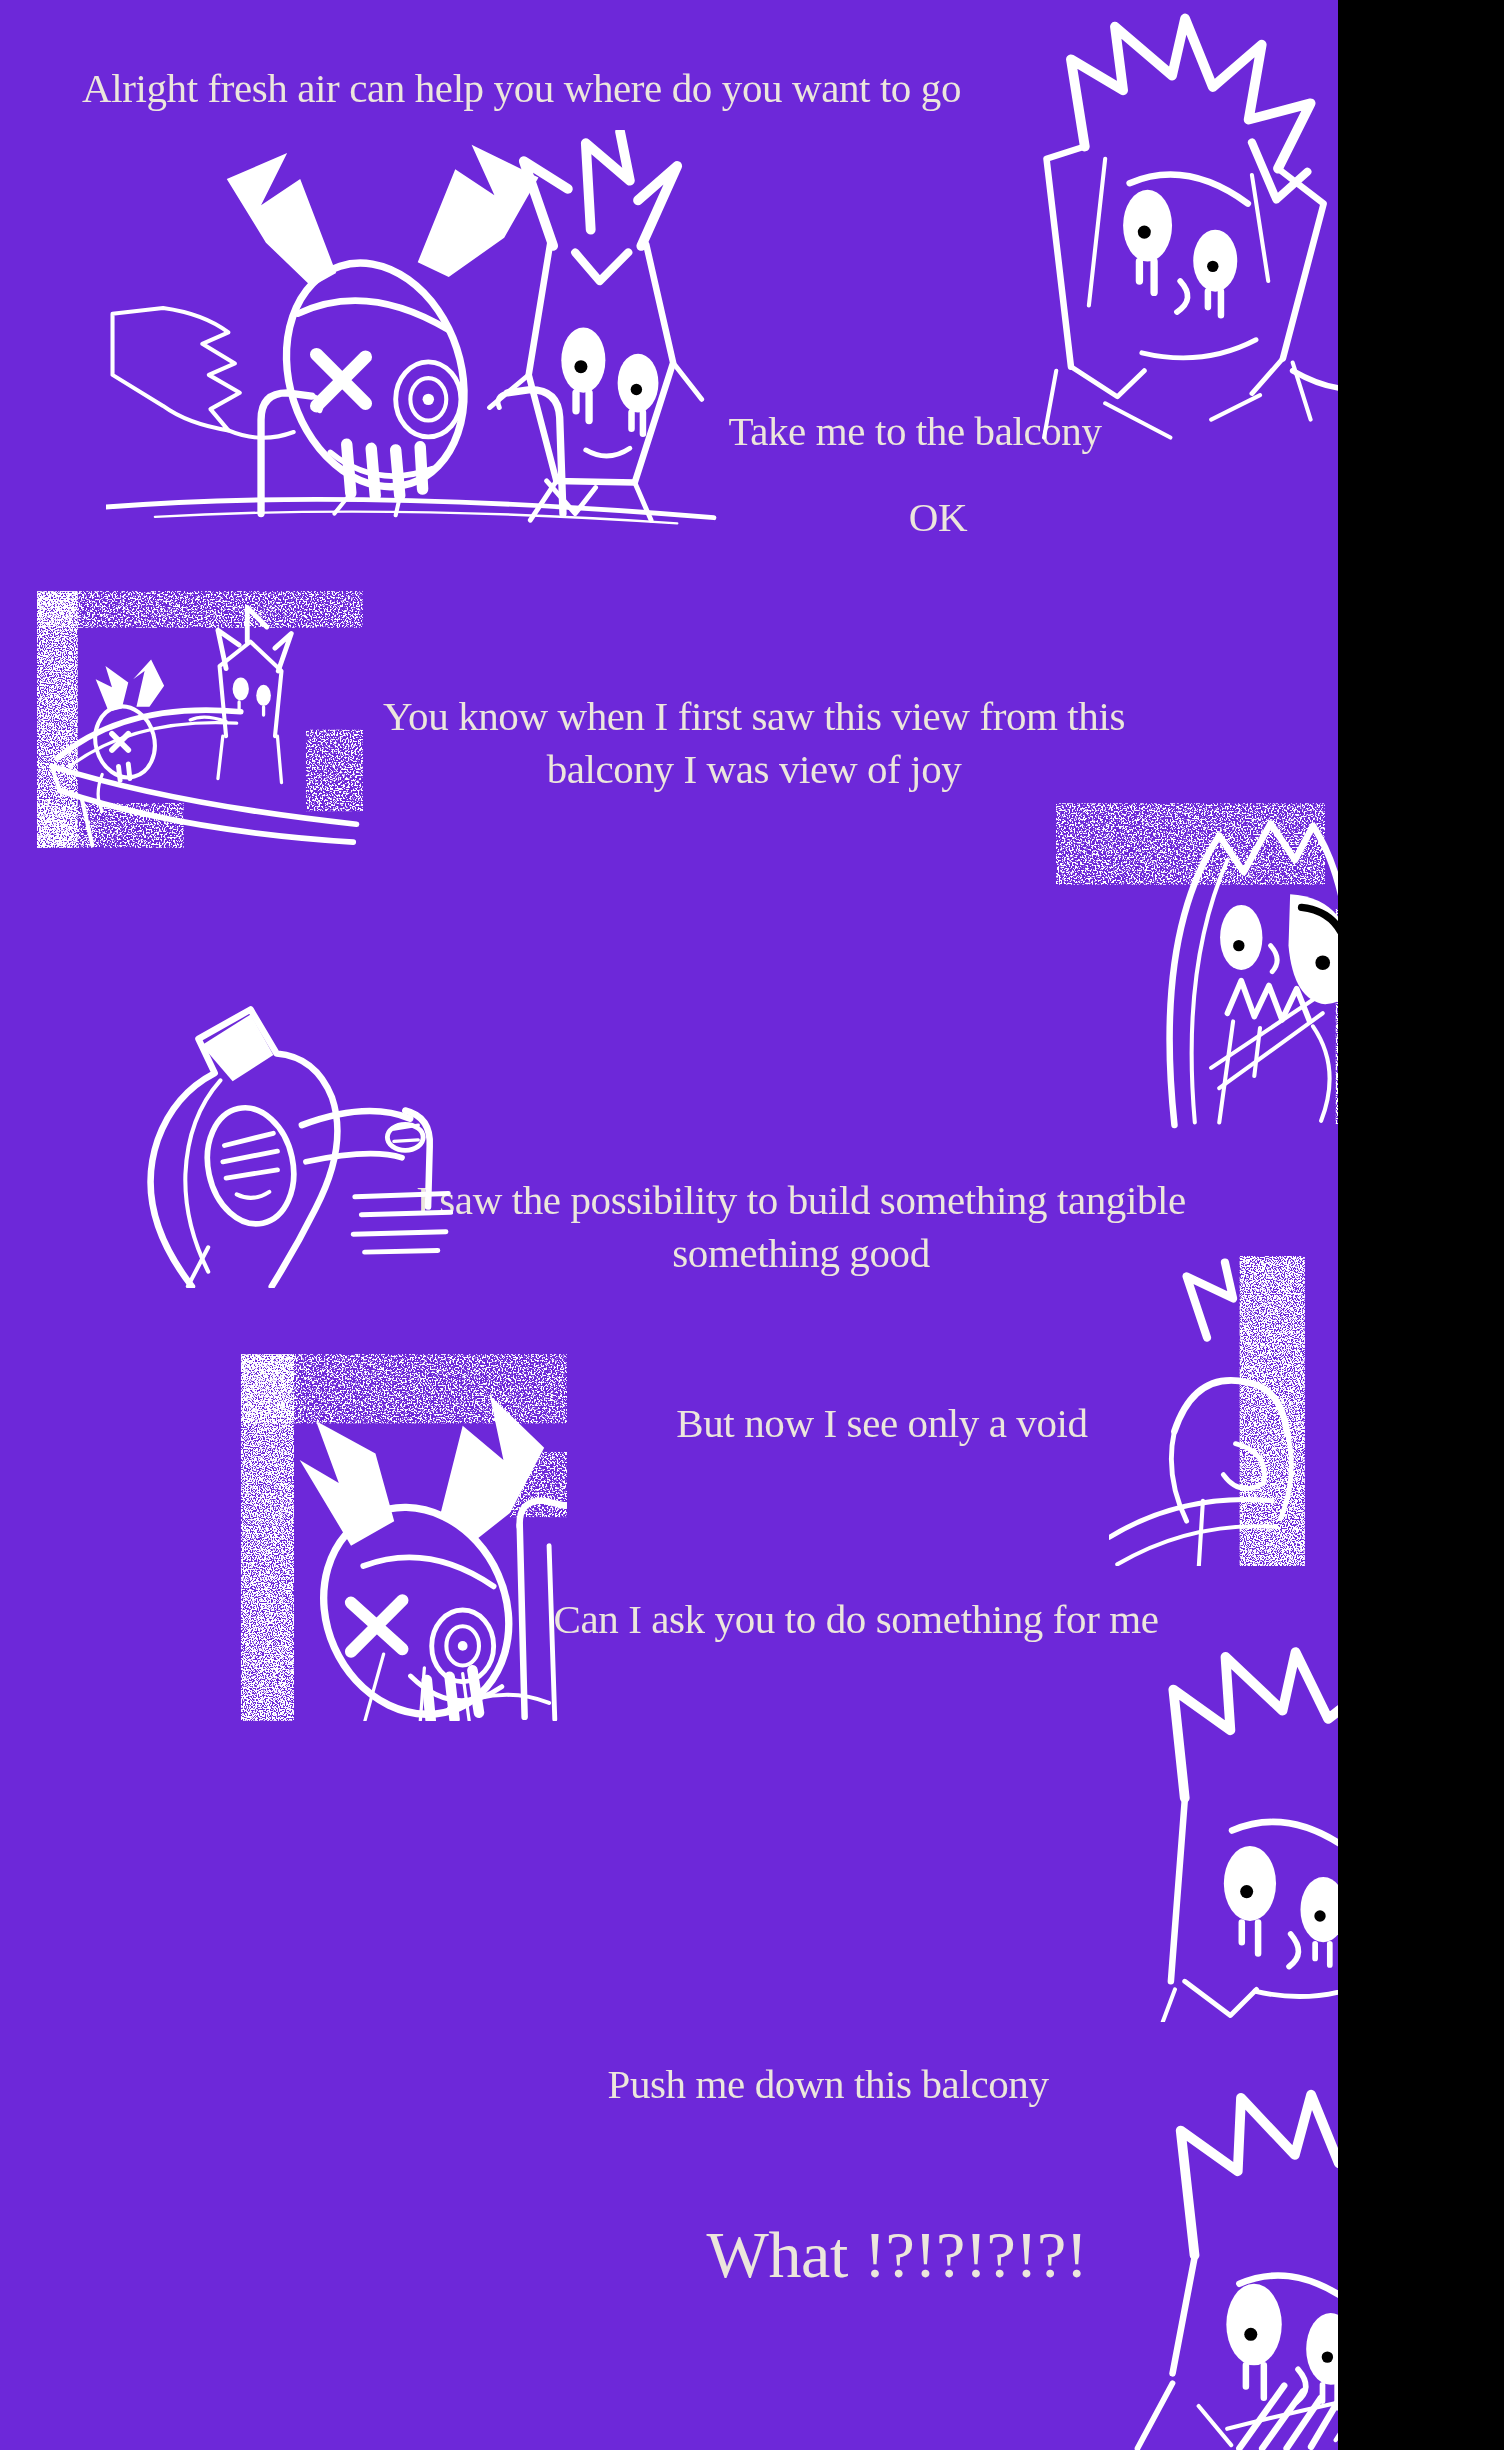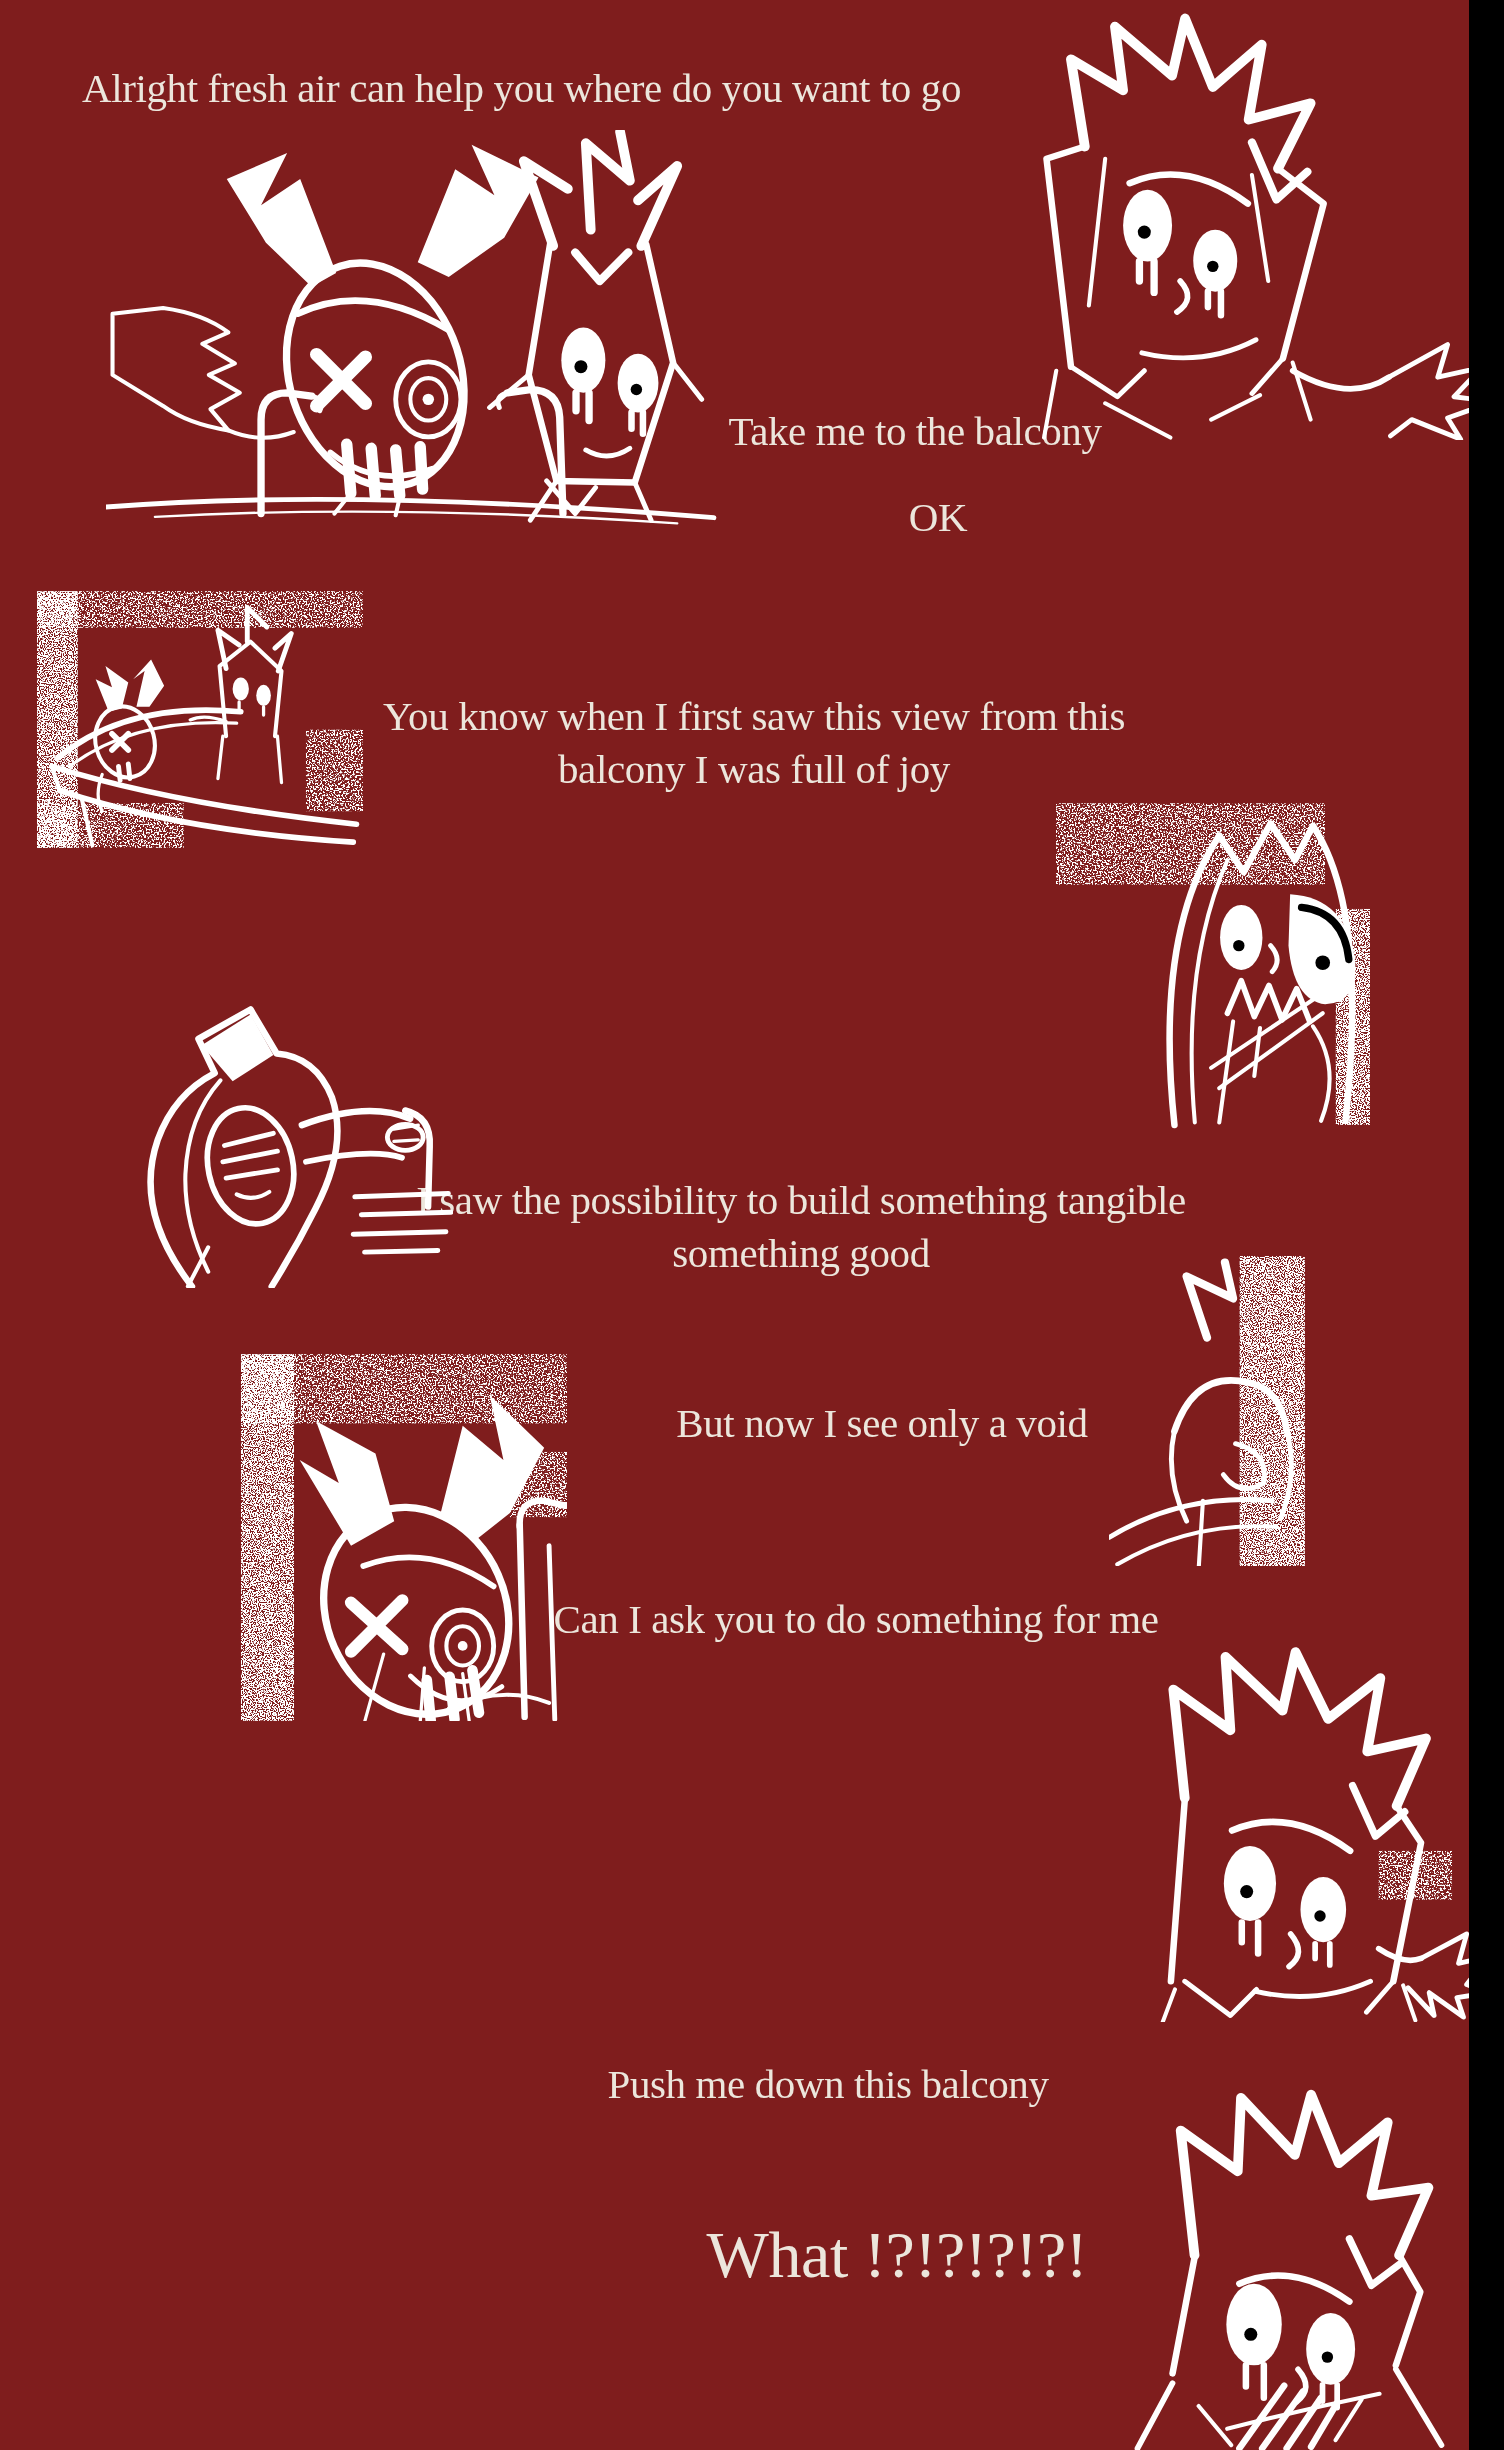--- a/index.html
+++ b/index.html
@@ -1,16 +1,16 @@
 <!DOCTYPE html>
 <html style="font-size:13px"><head>
 <meta charset="utf-8">
 <style>
   html,body{margin:0;padding:0;background:#000;}
-  .page{position:relative;width:1469px;height:2450px;background:#7f1d1d;overflow:hidden;
+  .page{position:relative;width:1338px;height:2450px;background:#6d28d9;overflow:hidden;
         font-family:"Liberation Serif","DejaVu Serif",serif;}
   .dlg{position:absolute;color:#ece6dc;font-size:41px;white-space:nowrap;
        letter-spacing:-0.4px;line-height:1.3;}
   .dlg.center{transform:translateX(-50%);text-align:center;}
   .dlg.big{font-size:66px;}
   .art{position:absolute;}
   .st{stroke:#fff;fill:none;stroke-linecap:round;stroke-linejoin:round;}
   .fw{fill:#fff;stroke:none;}
   .fb{fill:#000;stroke:none;}
 </style>
@@ -32,21 +32,21 @@
         <feComposite operator="in" in2="SourceGraphic"></feComposite>
       </filter>
     </defs>
   </svg>
 
   <div class="dlg" style="left:82px;top:62px;">Alright fresh air can help you where do you want to go</div>
   <div class="dlg center" style="left:915px;top:405px;">Take me to the balcony</div>
   <div class="dlg center" style="left:938px;top:491px;">OK</div>
   <div class="dlg center" style="left:754px;top:690px;">
     <div>You know when I first saw this view from this</div>
-    <div>balcony I was full of joy</div>
+    <div>balcony I was view of joy</div>
   </div>
   <div class="dlg center" style="left:801px;top:1174px;">
     <div>I saw the possibility to build something tangible</div>
     <div>something good</div>
   </div>
   <div class="dlg center" style="left:882px;top:1397px;">But now I see only a void</div>
   <div class="dlg center" style="left:856px;top:1593px;">Can I ask you to do something for me</div>
   <div class="dlg center" style="left:828px;top:2058px;">Push me down this balcony</div>
   <div class="dlg center big" style="left:897px;top:2212px;">What !?!?!?!?!</div>
 

